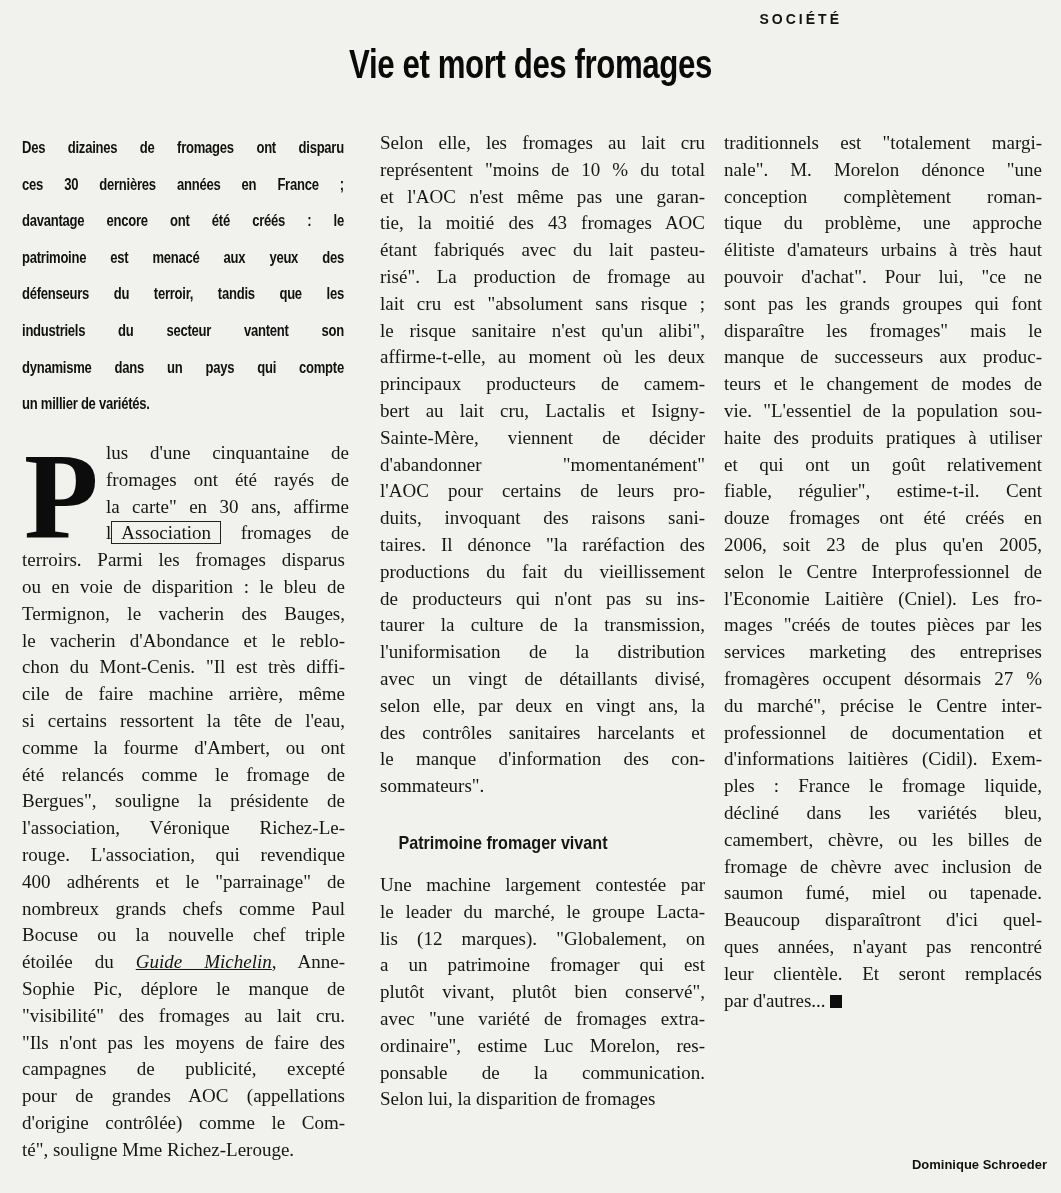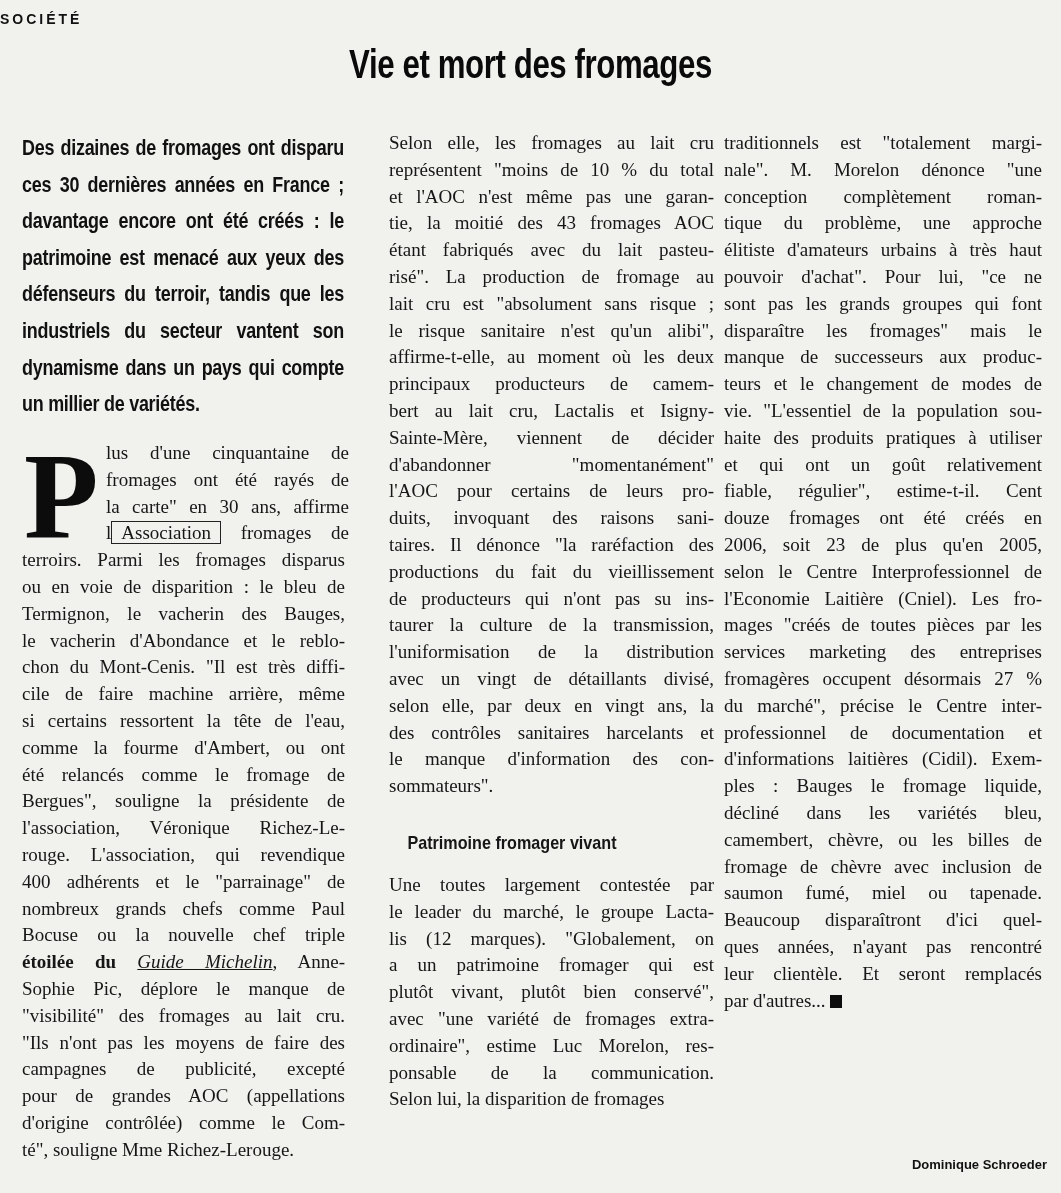--- a/index.html
+++ b/index.html
@@ -3,48 +3,48 @@
 <meta charset="utf-8">
 <style>
   html, body { margin: 0; padding: 0; }
   body {
     width: 1061px; height: 1193px; overflow: hidden;
     background: #f1f1ee; color: #151515;
     position: relative;
     font-family: "Liberation Serif", "DejaVu Serif", serif;
   }
   .rubric {
-    position: absolute; top: 11px; left: 0; width: 842px; text-align: left;
+    position: absolute; top: 11px; left: 0; width: 842px; text-align: right;
     font-family: "Liberation Sans", "DejaVu Sans", sans-serif;
     font-size: 14px; font-weight: bold; letter-spacing: 3px; color: #111;
   }
   .headline {
     position: absolute; top: 40px; left: 0; width: 1061px; text-align: center;
     font-family: "Liberation Sans", "DejaVu Sans", sans-serif;
     font-size: 40px; font-weight: bold; color: #0a0a0a;
     transform: scaleX(0.78); transform-origin: center;
     letter-spacing: -0.5px; line-height: 48px;
   }
   .col { position: absolute; }
   .line {
     display: block; white-space: nowrap; overflow: visible;
     text-align: justify; text-align-last: justify;
     height: 26.8px; line-height: 26.8px;
   }
   .line.last { text-align-last: left; }
   .lead {
     left: 22px; top: 130px; width: 322px;
     font-family: "Liberation Sans", "DejaVu Sans", sans-serif;
-    font-weight: bold; font-size: 22px; color: #111;
+    font-weight: bold; font-size: 16px; color: #111;
   }
   .lead .line { height: 36.6px; line-height: 36.6px; letter-spacing: -0.3px; transform-origin: left; }
   .lead .inner { display:block; width: 395px; transform: scaleX(0.815); transform-origin: left; }
   .body-text { font-size: 19px; color: #161616; }
   .c1 { left: 22px; top: 440px; width: 323px; }
-  .c2 { left: 389px; top: 130px; width: 325px; }
+  .c2 { left: 380px; top: 130px; width: 325px; }
   .c3 { left: 724px; top: 130px; width: 318px; }
   .dropcap {
     position: absolute; left: 24px; top: 442px;
     font-size: 122px; line-height: 110px; font-weight: bold; color: #0c0c0c;
     font-family: "Liberation Serif", "DejaVu Serif", serif;
   }
   .indent .line.ind { margin-left: 84px; width: calc(100% - 80px); }
   .boxed { border: 1.2px solid #222; padding: 0 9px; }
   .subhead {
     text-align: left; display: block; height: 58px; line-height: 58px;
@@ -105,21 +105,21 @@
     <span class="line">cile de faire machine arrière, même</span>
     <span class="line">si certains ressortent la tête de l'eau,</span>
     <span class="line">comme la fourme d'Ambert, ou ont</span>
     <span class="line">été relancés comme le fromage de</span>
     <span class="line">Bergues", souligne la présidente de</span>
     <span class="line">l'association, Véronique Richez-Le-</span>
     <span class="line">rouge. L'association, qui revendique</span>
     <span class="line">400 adhérents et le "parrainage" de</span>
     <span class="line">nombreux grands chefs comme Paul</span>
     <span class="line">Bocuse ou la nouvelle chef triple</span>
-    <span class="line"><span style="white-space: pre; font-weight: bold;">étoilée du </span><i style="white-space: pre; text-decoration: underline;">Guide Michelin</i><span style="white-space: pre;">, Anne-</span></span>
+    <span class="line"><span style="white-space: pre;">étoilée du </span><i style="white-space: pre; text-decoration: underline;">Guide Michelin</i><span style="white-space: pre;">, Anne-</span></span>
     <span class="line">Sophie Pic, déplore le manque de</span>
     <span class="line">"visibilité" des fromages au lait cru.</span>
     <span class="line">"Ils n'ont pas les moyens de faire des</span>
     <span class="line">campagnes de publicité, excepté</span>
     <span class="line">pour de grandes AOC (appellations</span>
     <span class="line">d'origine contrôlée) comme le Com-</span>
     <span class="line last">té", souligne Mme Richez-Lerouge.</span>
   </div>
 <div class="col body-text c2" id="col2">
     <span class="line">Selon elle, les fromages au lait cru</span>
@@ -142,21 +142,21 @@
     <span class="line">de producteurs qui n'ont pas su ins-</span>
     <span class="line">taurer la culture de la transmission,</span>
     <span class="line">l'uniformisation de la distribution</span>
     <span class="line">avec un vingt de détaillants divisé,</span>
     <span class="line">selon elle, par deux en vingt ans, la</span>
     <span class="line">des contrôles sanitaires harcelants et</span>
     <span class="line">le manque d'information des con-</span>
     <span class="line last">sommateurs".</span>
     <span class="sub-gap"></span>
     <span class="subhead"><span>Patrimoine fromager vivant</span></span>
-    <span class="line">Une toutes largement contestée par</span>
+    <span class="line">Une machine largement contestée par</span>
     <span class="line">le leader du marché, le groupe Lacta-</span>
     <span class="line">lis (12 marques). "Globalement, on</span>
     <span class="line">a un patrimoine fromager qui est</span>
     <span class="line">plutôt vivant, plutôt bien conservé",</span>
     <span class="line">avec "une variété de fromages extra-</span>
     <span class="line">ordinaire", estime Luc Morelon, res-</span>
     <span class="line">ponsable de la communication.</span>
     <span class="line last">Selon lui, la disparition de fromages</span>
   </div>
 <div class="col body-text c3" id="col3">
@@ -177,21 +177,21 @@
     <span class="line">douze fromages ont été créés en</span>
     <span class="line">2006, soit 23 de plus qu'en 2005,</span>
     <span class="line">selon le Centre Interprofessionnel de</span>
     <span class="line">l'Economie Laitière (Cniel). Les fro-</span>
     <span class="line">mages "créés de toutes pièces par les</span>
     <span class="line">services marketing des entreprises</span>
     <span class="line">fromagères occupent désormais 27 %</span>
     <span class="line">du marché", précise le Centre inter-</span>
     <span class="line">professionnel de documentation et</span>
     <span class="line">d'informations laitières (Cidil). Exem-</span>
-    <span class="line">ples : Bauges le fromage liquide,</span>
+    <span class="line">ples : France le fromage liquide,</span>
     <span class="line">décliné dans les variétés bleu,</span>
     <span class="line">camembert, chèvre, ou les billes de</span>
     <span class="line">fromage de chèvre avec inclusion de</span>
     <span class="line">saumon fumé, miel ou tapenade.</span>
     <span class="line">Beaucoup disparaîtront d'ici quel-</span>
     <span class="line">ques années, n'ayant pas rencontré</span>
     <span class="line">leur clientèle. Et seront remplacés</span>
     <span class="line last"><span>par d'autres...</span><span class="end-square"></span></span>
   </div>
 

